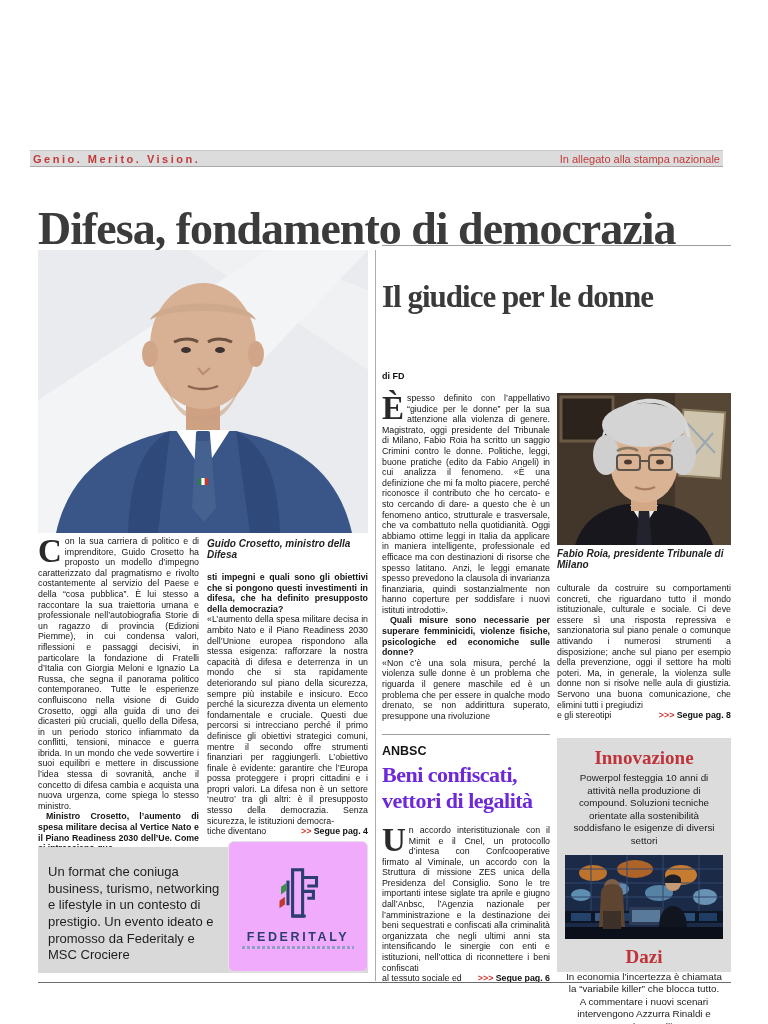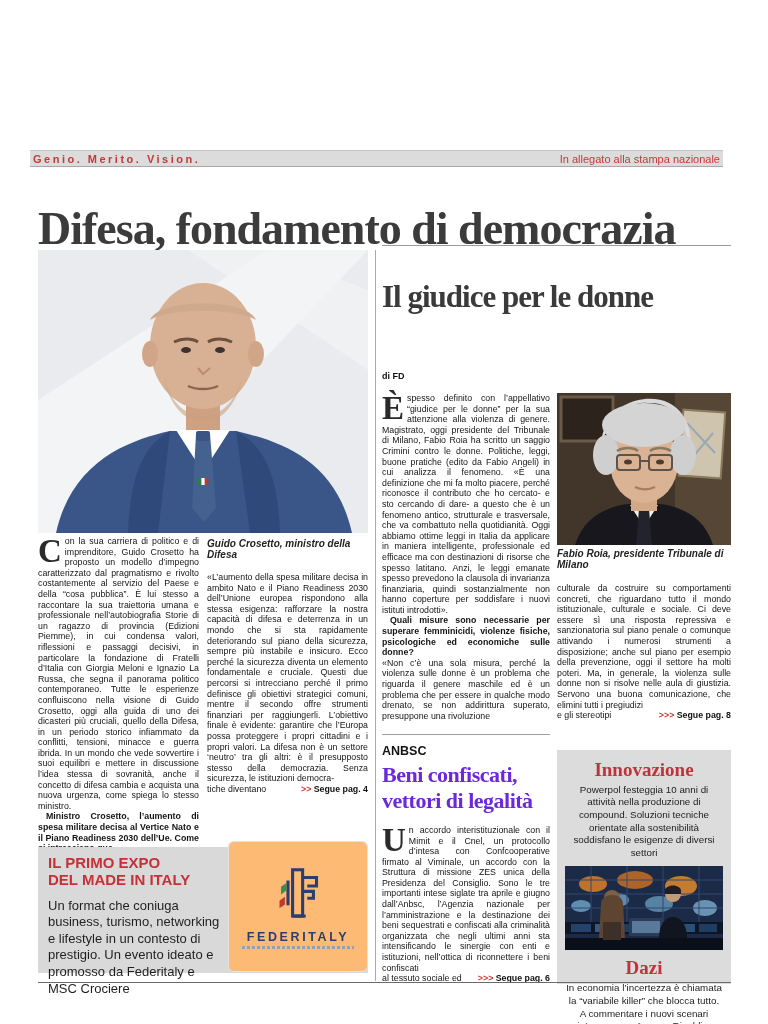--- a/index.html
+++ b/index.html
@@ -44,21 +44,21 @@
   .left-block{position:absolute;left:38px;top:250px;width:330px;height:733px;}
   .photo-crosetto{position:absolute;top:0;left:0;width:330px;height:283px;}
   .l-cols{position:absolute;top:286px;left:0;width:330px;display:flex;gap:8px;}
   .l-col{width:161px;}
   .l-caption{margin:2px 0 12px 0;}
 
   .promo{position:absolute;top:597px;left:0;width:330px;height:126px;background:#d9d9d9;}
   .promo-text-wrap{position:absolute;left:10px;top:8px;width:178px;}
   .promo-title{font-size:15px;font-weight:bold;color:#c43238;line-height:1.12;}
   .promo-body{margin-top:9px;font-size:13px;line-height:1.28;color:#1f1f1f;}
-  .fed-card{position:absolute;right:0;top:-6px;width:138px;height:129px;background:#fdba74;
+  .fed-card{position:absolute;right:0;top:-6px;width:138px;height:129px;background:#f0abfc;
             border:1px solid #e3e3e3;border-radius:6px;display:flex;flex-direction:column;
             align-items:center;justify-content:center;}
   .fed-logo{width:54px;height:64px;}
   .fed-name{margin-top:2px;font-size:12.5px;font-weight:bold;letter-spacing:2.6px;color:#2c3e70;}
   .fed-tagline{margin-top:2px;width:112px;height:3px;
      background:repeating-linear-gradient(90deg,#8fa0c0 0 3px,transparent 3px 5px);}
 
   
   .v-divider{position:absolute;left:375px;top:250px;height:731px;border-left:1px solid #ababab;}
   .bottom-rule{position:absolute;left:38px;top:982px;width:693px;border-top:1.6px solid #6b6b6b;}
@@ -73,21 +73,21 @@
   .r-byline{position:absolute;top:126px;left:0;font-size:9px;font-weight:bold;color:#111;}
   .r-articlerow{position:absolute;top:148px;left:0;width:349px;display:flex;gap:7px;}
   .r-col1{width:168px;}
   .r-col2{width:174px;}
   .photo-roia{width:174px;height:152px;display:block;}
   .r-col2 .caption{margin-top:3px;}
   .r-col2 .bt{margin-top:13px;}
 
   .r-bottomrow{position:absolute;top:489px;left:0;width:349px;}
   .anbsc-rule{width:168px;border-top:1px solid #9c9c9c;}
-  .bottom-flex{display:flex;gap:7px;margin-top:3px;align-items:flex-end;}
+  .bottom-flex{display:flex;gap:7px;margin-top:3px;}
   .anbsc-col{width:168px;}
   .anbsc-kicker{font-size:12.5px;font-weight:bold;color:#141414;margin-top:6px;}
   .anbsc-headline{font-family:"Liberation Serif",serif;font-weight:bold;font-size:22px;
       line-height:1.18;letter-spacing:-0.5px;color:#6d28d9;margin-top:4px;width:174px;}
   .anbsc-body{margin-top:11px;}
 
   .side-box{width:174px;height:234px;background:#dcdcdc;box-sizing:border-box;
             padding:9px 8px;text-align:center;}
   .side-title{font-family:"Liberation Serif",serif;font-weight:bold;font-size:19px;color:#bf333a;}
   .side-text{margin-top:3px;font-size:9.8px;line-height:12.6px;color:#1c1c1c;}
@@ -141,35 +141,32 @@
     </svg>
 
     <div class="l-cols">
       <div class="l-col bt">
         <p><span class="dropcap">C</span><span>on la sua carriera di politico e di imprenditore, Guido Crosetto ha proposto un modello d’impegno caratterizzato dal pragmatismo e rivolto costantemente al servizio del Paese e della “cosa pubblica”. È lui stesso a raccontare la sua traiettoria umana e professionale nell’autobiografia Storie di un ragazzo di provincia (Edizioni Piemme), in cui condensa valori, riflessioni e passaggi decisivi, in particolare la fondazione di Fratelli d’Italia con Giorgia Meloni e Ignazio La Russa, che segna il panorama politico contemporaneo. Tutte le esperienze confluiscono nella visione di Guido Crosetto, oggi alla guida di uno dei dicasteri più cruciali, quello della Difesa, in un periodo storico infiammato da conflitti, tensioni, minacce e guerra ibrida. In un mondo che vede sovvertire i suoi equilibri e mettere in discussione l’idea stessa di sovranità, anche il concetto di difesa cambia e acquista una nuova urgenza, come spiega lo stesso ministro.</span></p>
         <p class="bold indent">Ministro Crosetto, l’aumento di spesa militare decisa al Vertice Nato e il Piano Readiness 2030 dell’Ue. Come si intrecciano que-</p>
       </div>
       <div class="l-col">
         <div class="caption l-caption">Guido Crosetto, ministro della Difesa</div>
         <div class="bt">
+          <p class="bold">sti impegni e quali sono gli obiettivi che si pongono questi investimenti in difesa, che ha definito presupposto della democrazia?</p>
           <p>«L’aumento della spesa militare decisa in ambito Nato e il Piano Readiness 2030 dell’Unione europea rispondono alla stessa esigenza: rafforzare la nostra capacità di difesa e deterrenza in un mondo che si sta rapidamente deteriorando sul piano della sicurezza, sempre più instabile e insicuro. Ecco perché la sicurezza diventa un elemento fondamentale e cruciale. Questi due percorsi si intrecciano perché il primo definisce gli obiettivi strategici comuni, mentre il secondo offre strumenti finanziari per raggiungerli. L’obiettivo finale è evidente: garantire che l’Europa possa proteggere i propri cittadini e i propri valori. La difesa non è un settore ‘neutro’ tra gli altri: è il presupposto stesso della democrazia. Senza sicurezza, le istituzioni democra-</p>
           <p class="segue-line">
             <span>tiche diventano</span>
             <span class="segue"><span class="arrows">&gt;&gt;</span> <span class="stxt">Segue pag. 4</span></span>
           </p>
         </div>
       </div>
     </div>
 
     <div class="promo">
       <div class="promo-text-wrap">
-        <div class="promo-title">
-          <div>IL PRIMO EXPO</div>
-          <div>DEL MADE IN ITALY</div>
-        </div>
         <div class="promo-body">Un format che coniuga business, turismo, networking e lifestyle in un contesto di prestigio. Un evento ideato e promosso da Federitaly e MSC Crociere</div>
       </div>
       <div class="fed-card">
         <svg class="fed-logo" viewBox="0 0 70 80" aria-hidden="true">
           <g stroke="#2c3e70" stroke-width="4" fill="none">
             <rect x="28" y="6" width="13" height="60"></rect>
             <path d="M41 16 H59 V27 H47"></path>
             <path d="M41 34 H55 V43 H47"></path>
             <path d="M22 20 V52"></path>
             <path d="M28 66 H45"></path>

